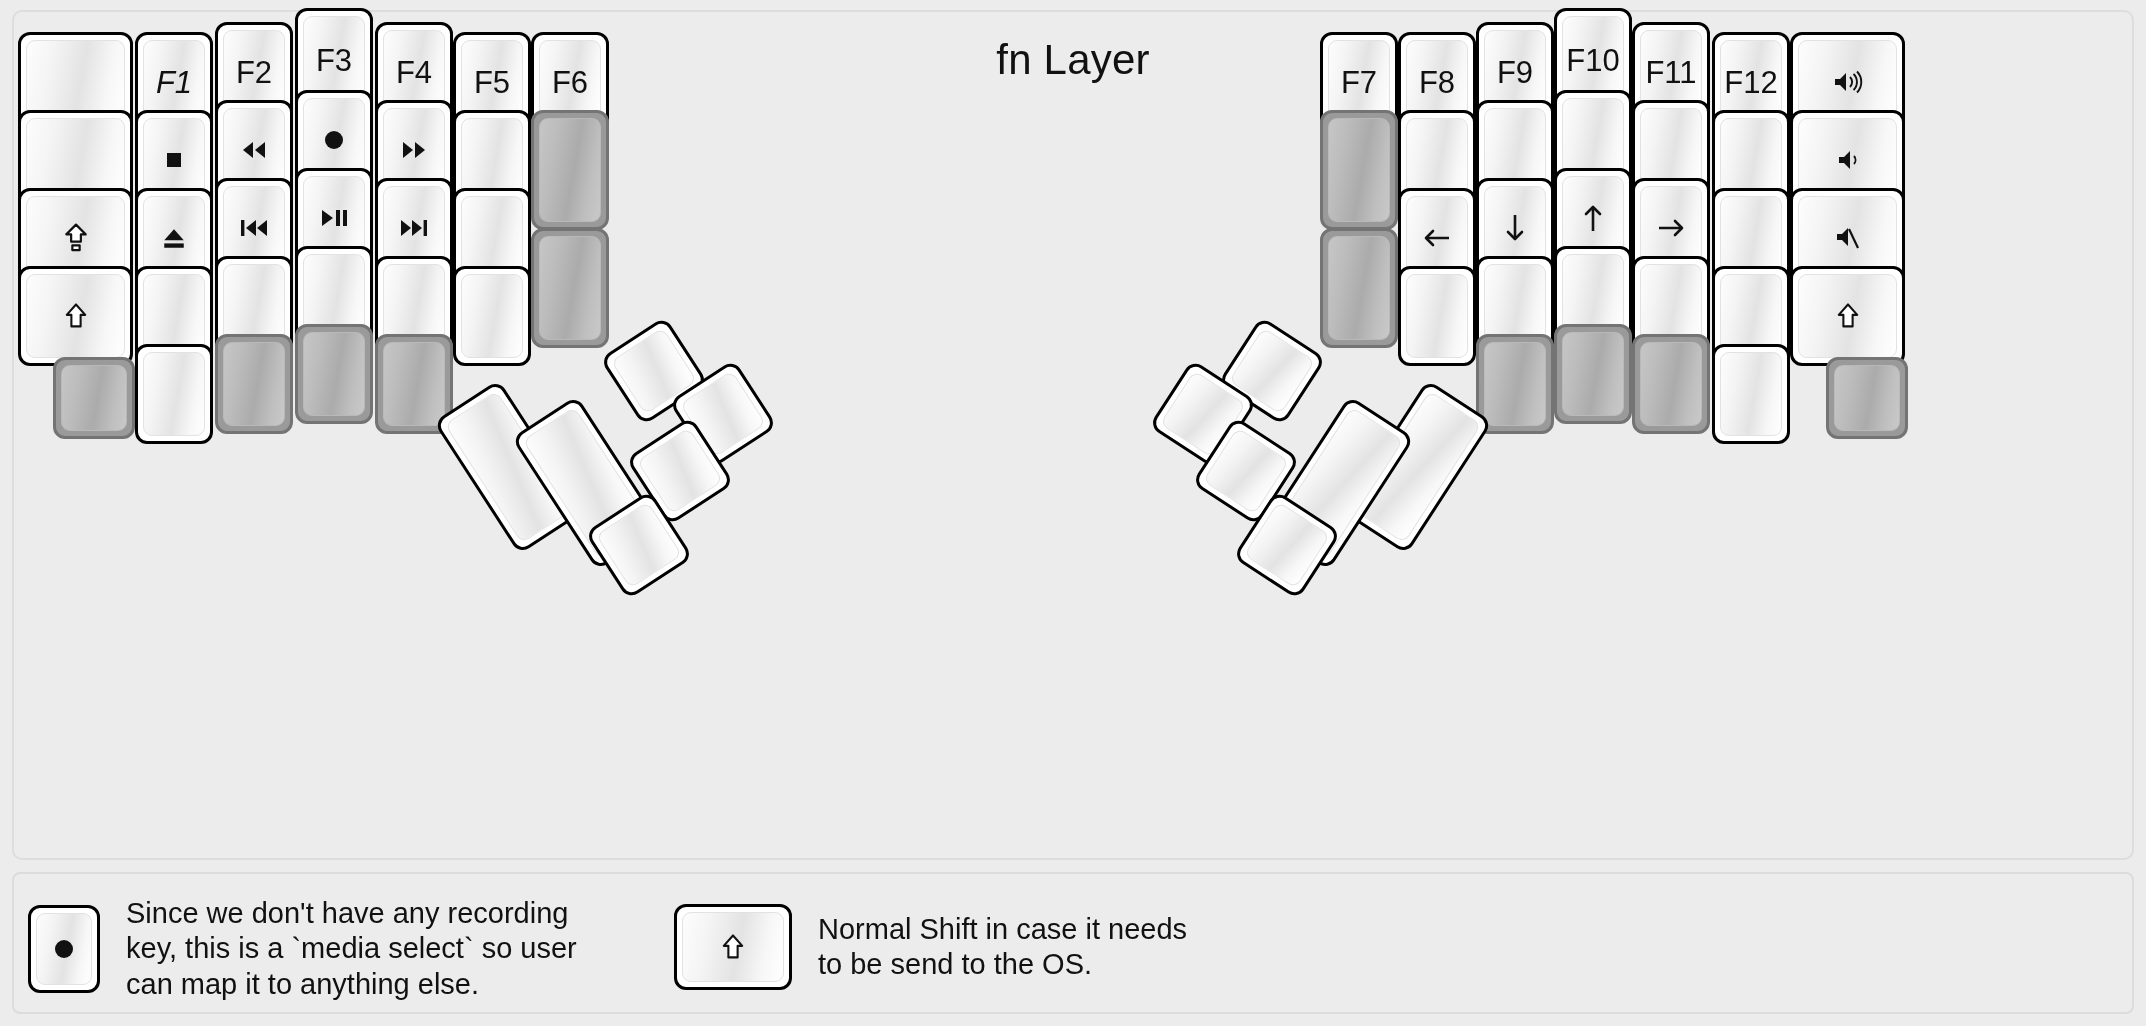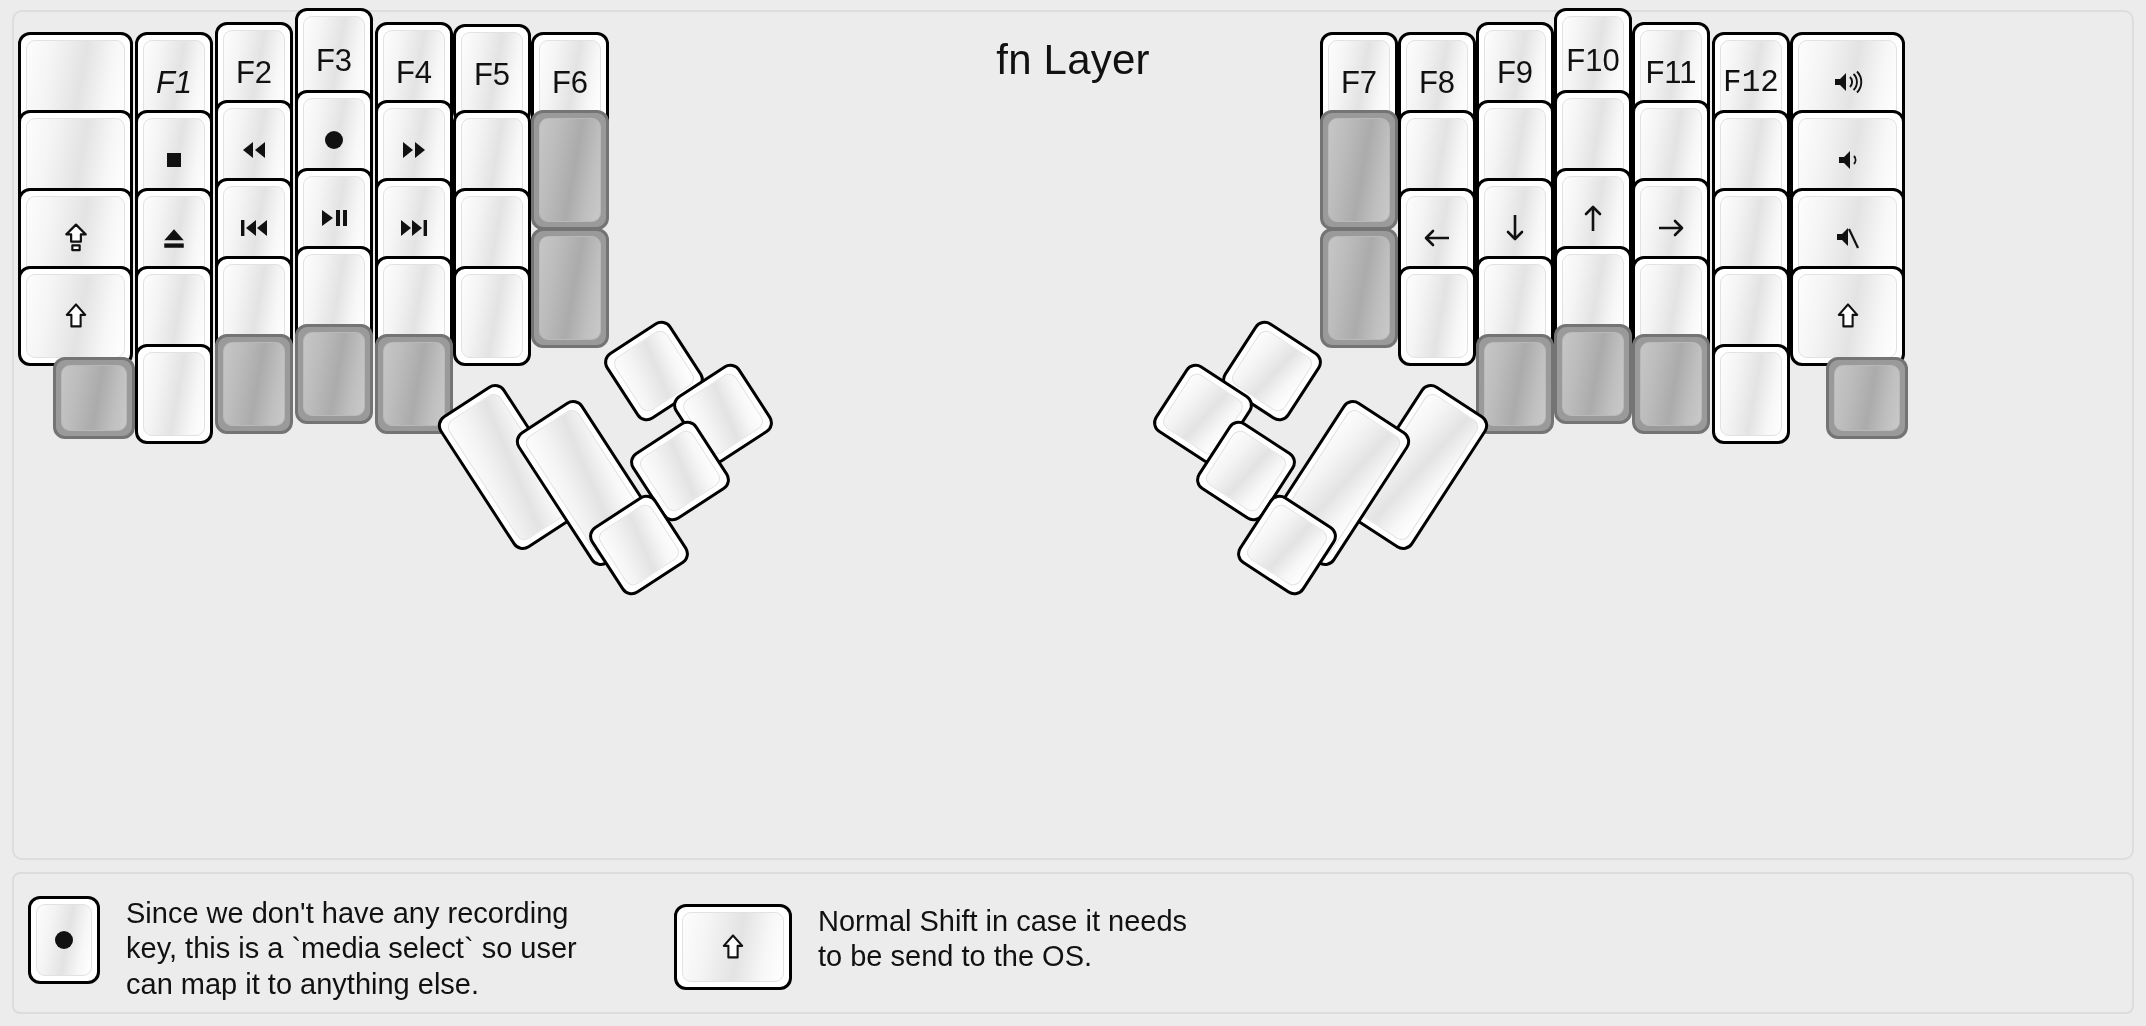--- a/index.html
+++ b/index.html
@@ -88,20 +88,21 @@
     position: absolute;
     left: 12px; top: 872px;
     width: 2122px; height: 142px;
     border: 2px solid #dcdcdc;
     border-radius: 8px;
     display: flex;
     align-items: center;
   }
   .legend-item {
     display: flex;
+    align-items: center;
     gap: 26px;
     position: absolute;
   }
   .legend-key {
     position: relative;
     background: #ffffff;
     border: 3px solid #000;
     border-radius: 12px;
     padding: 5px;
     width: 72px; height: 88px;
@@ -290,21 +291,21 @@
       <span class="underbar"></span>
     </div>
   </div>
   <div class="key" style="left:375px; top:256px; width:78px; height:100px;">
       <div class="cap"></div>
     </div>
   <div class="key trans" style="left:375px; top:334px; width:78px; height:100px;">
       <div class="cap"></div>
     </div>
 
-  <div class="key" style="left:453px; top:24px;  width:78px; height:100px;">
+  <div class="key" style="left:453px; top:32px;  width:78px; height:100px;">
       <div class="cap">
         <span class="lbl big">F5</span>
       </div>
     </div>
   <div class="key" style="left:453px; top:110px; width:78px; height:100px;">
       <div class="cap"></div>
     </div>
   <div class="key" style="left:453px; top:188px; width:78px; height:100px;">
       <div class="cap"></div>
     </div>
@@ -446,21 +447,21 @@
         </span>
     </div>
   </div>
   <div class="key" style="left:1632px; top:256px; width:78px; height:100px;">
       <div class="cap"></div>
     </div>
   <div class="key trans" style="left:1632px; top:334px; width:78px; height:100px;">
       <div class="cap"></div>
     </div>
 
-  <div class="key" style="left:1712px; top:32px;  width:78px; height:100px;font-family:Liberation Mono, monospace;">
+  <div class="key" style="left:1712px; top:32px;  width:78px; height:100px;">
       <div class="cap">
         <span class="lbl big">F12</span>
       </div>
     </div>
   <div class="key" style="left:1712px; top:110px; width:78px; height:100px;">
       <div class="cap"></div>
     </div>
   <div class="key" style="left:1712px; top:188px; width:78px; height:100px;">
       <div class="cap"></div>
     </div>

